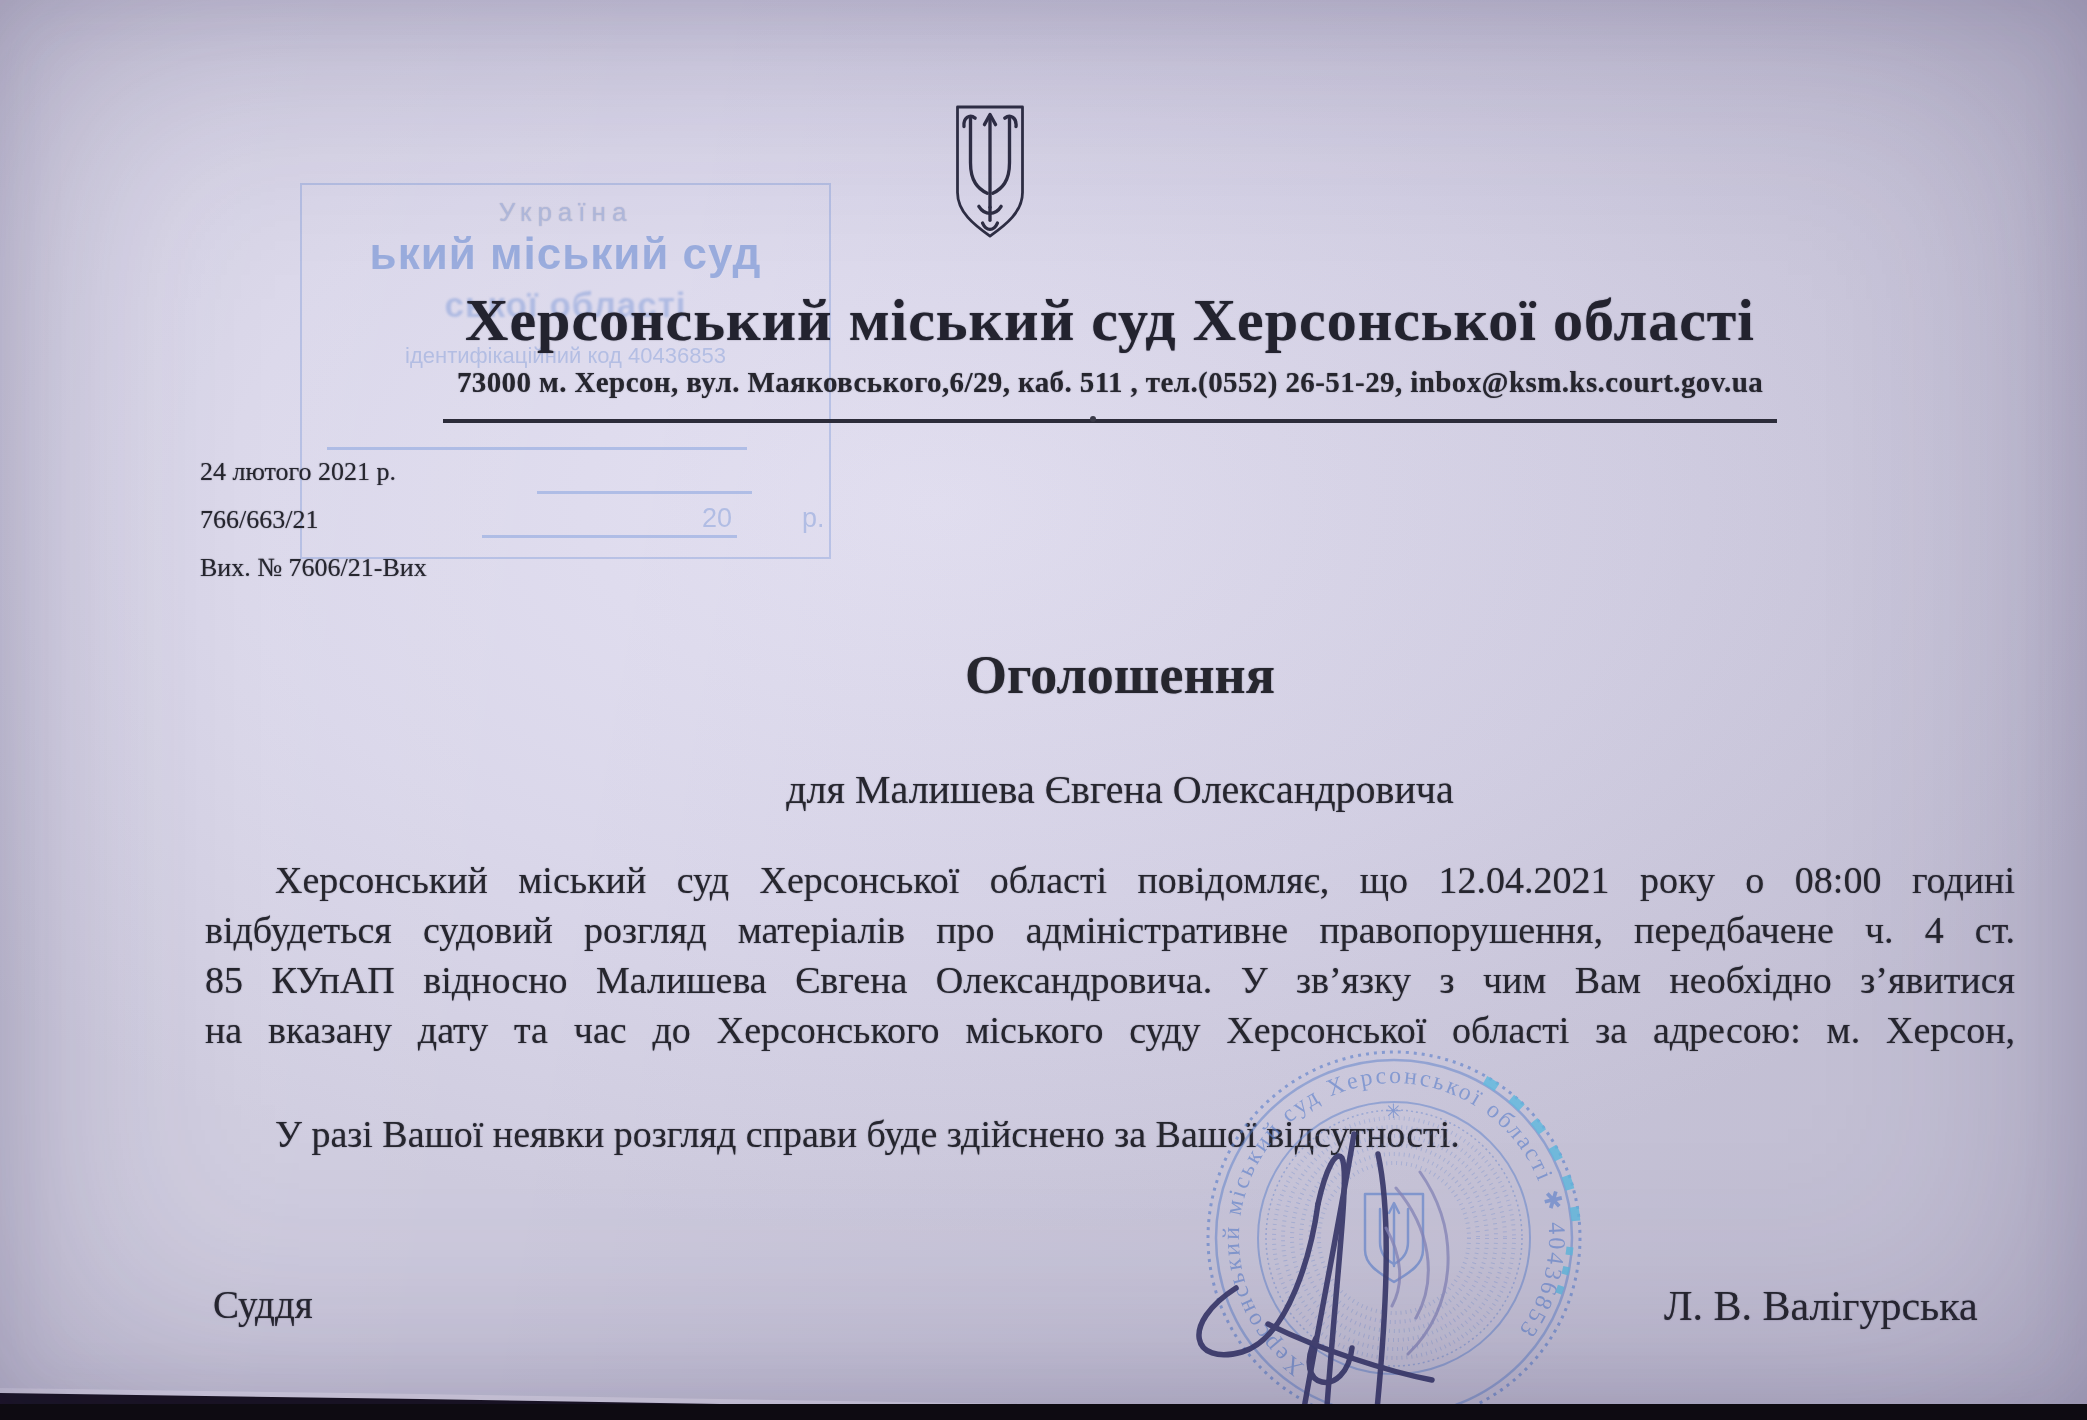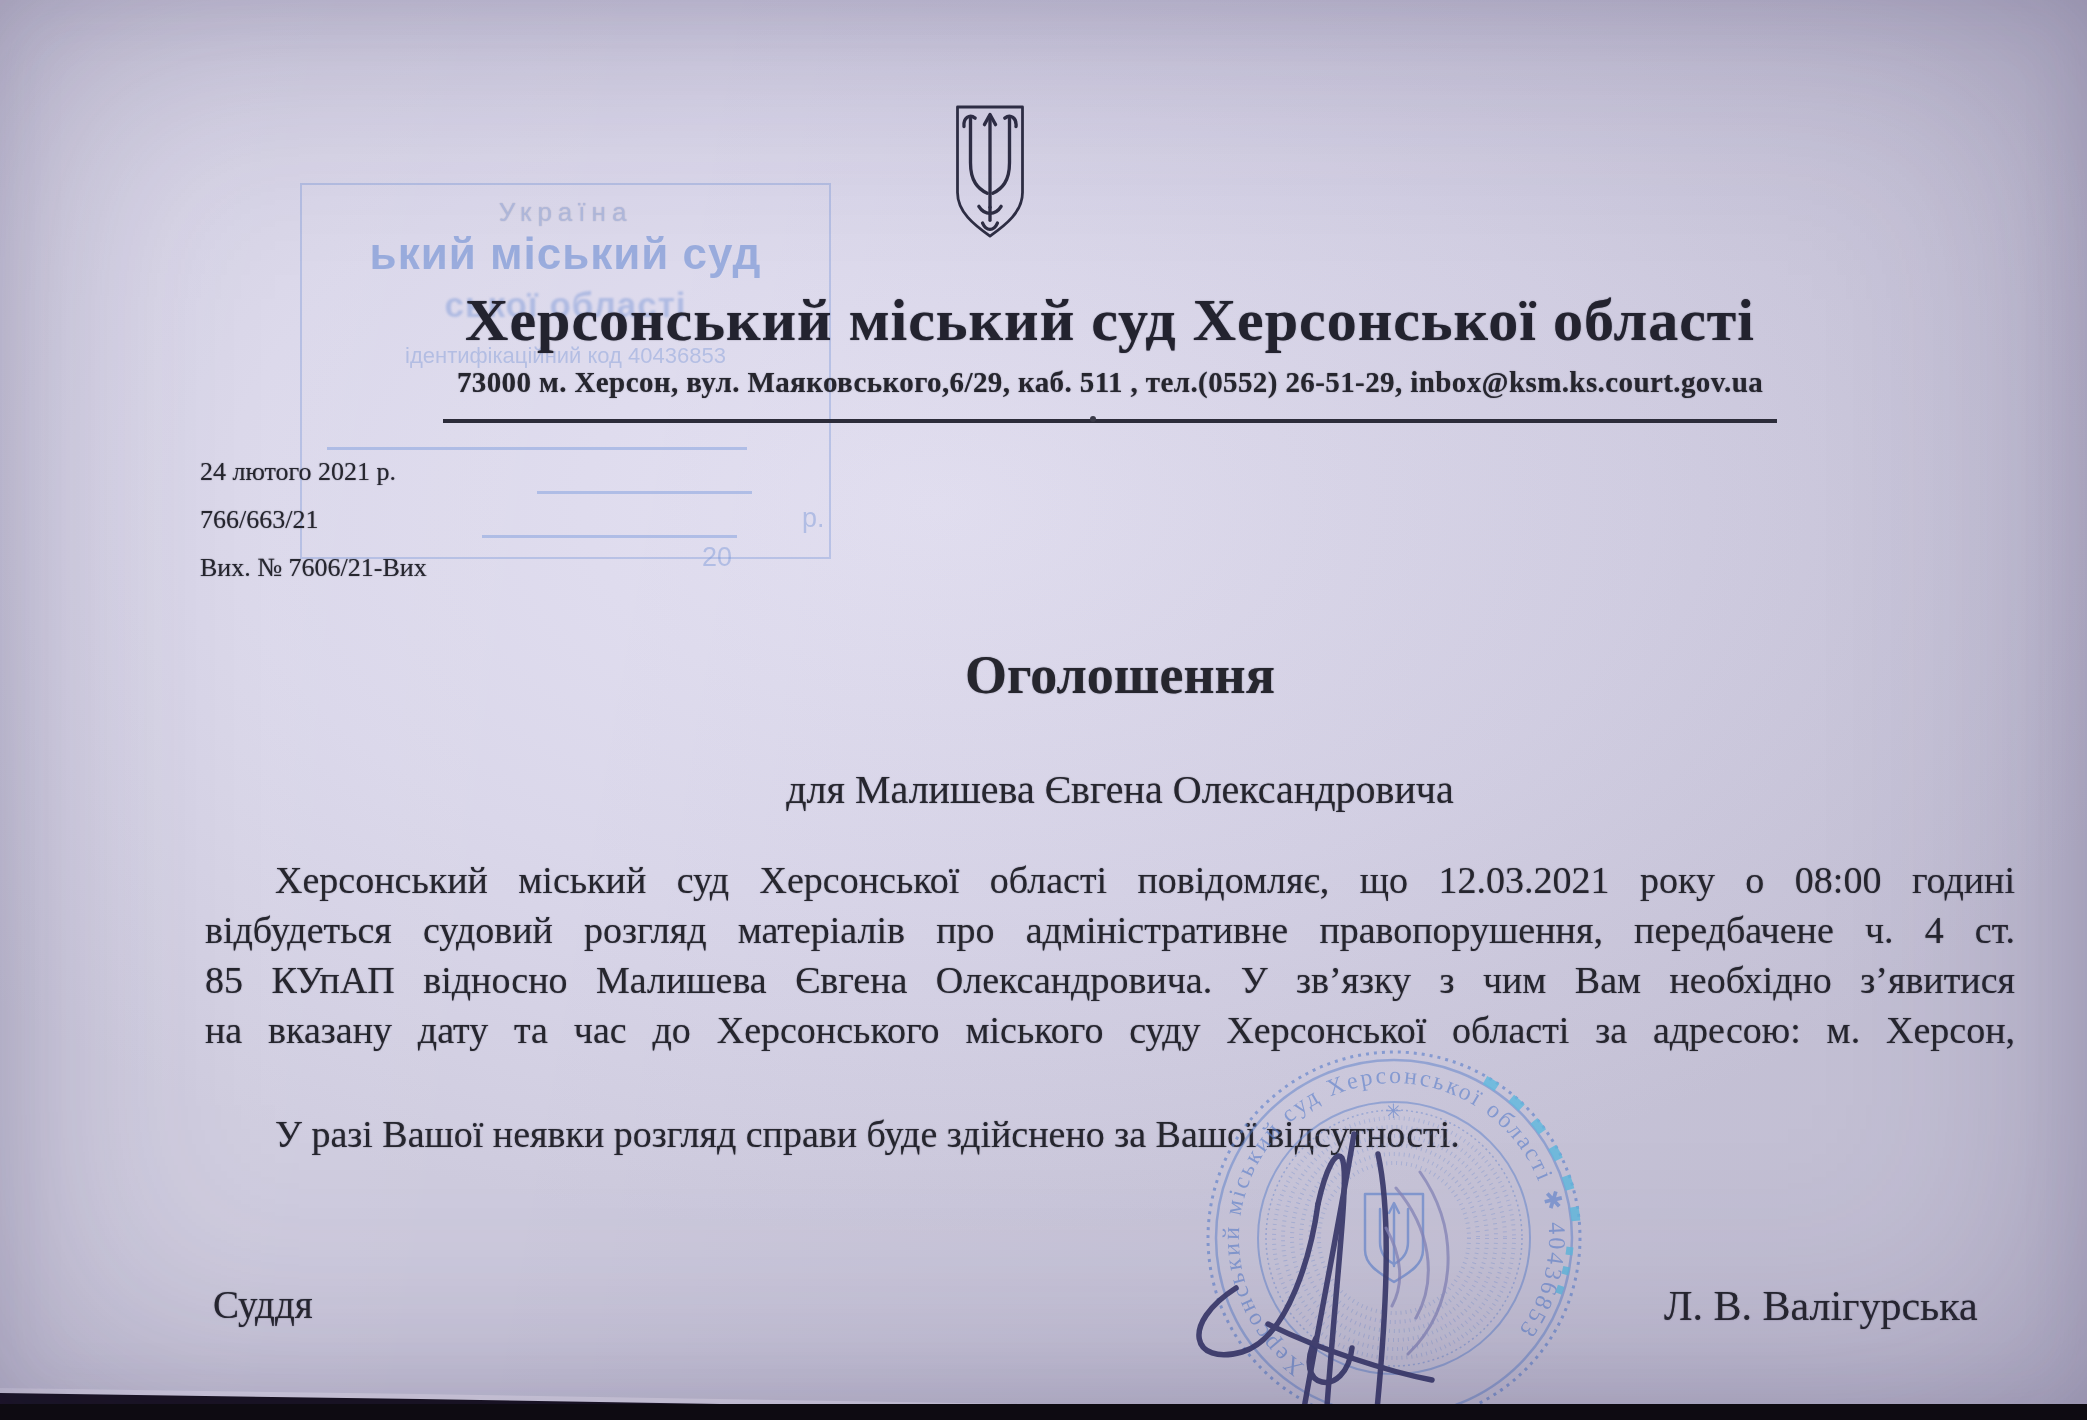--- a/index.html
+++ b/index.html
@@ -35,21 +35,21 @@
     font-size:44px; font-weight:bold; letter-spacing:1px; opacity:.8; filter:blur(.7px);}
   .rs-region{position:absolute; left:0; top:100px; width:100%; text-align:center;
     font-size:35px; font-weight:bold; letter-spacing:1px; opacity:.55; filter:blur(.8px);}
   .rs-code{position:absolute; left:0; top:158px; width:100%; text-align:center;
     font-size:22px; opacity:.5; filter:blur(.7px);}
   .rs-line{position:absolute; border-bottom:3px solid rgba(128,158,222,.5); filter:blur(.5px);}
   .rs-l1{left:25px; top:262px; width:420px;}
   .rs-l2{left:235px; top:306px; width:215px;}
   .rs-l3{left:180px; top:350px; width:255px;}
   .rs-year{position:absolute; top:318px; font-size:27px; opacity:.55; filter:blur(.6px);}
-  .rs-y20{left:400px;margin-top:39px;} .rs-yr{left:500px;}
+  .rs-y20{left:400px;} .rs-yr{left:500px;}
 
   
   .refblock{position:absolute; left:200px; top:448px; font-size:26px; line-height:48px; z-index:12;}
 
   
   .heading{position:absolute; left:205px; top:644px; width:1830px; text-align:center;
     font-size:54px; font-weight:bold; z-index:12;}
   .addressee{position:absolute; left:205px; top:766px; width:1830px; text-align:center;
     font-size:40px; z-index:12;}
   .bline{position:absolute; left:205px; width:1810px; font-size:38px; z-index:12; text-align:justify;}
@@ -116,21 +116,21 @@
 
   <div class="refblock">
     <div class="soft">24 лютого 2021 р.</div>
     <div class="soft">766/663/21</div>
     <div class="soft">Вих. № 7606/21-Вих</div>
   </div>
 
   <div class="heading soft">Оголошення</div>
   <div class="addressee soft">для Малишева Євгена Олександровича</div>
 
-  <div class="bline b0 just soft">Херсонський міський суд Херсонської області  повідомляє, що 12.03.2021 року о 08:00 годині</div>
+  <div class="bline b0 just soft">Херсонський міський суд Херсонської області  повідомляє, що 12.04.2021 року о 08:00 годині</div>
   <div class="bline b1 just soft">відбудеться судовий розгляд матеріалів про адміністративне правопорушення, передбачене ч. 4 ст.</div>
   <div class="bline b2 just soft">85 КУпАП відносно Малишева Євгена Олександровича. У зв’язку з чим Вам необхідно з’явитися</div>
   <div class="bline b3 just soft">на вказану дату та час до Херсонського міського суду Херсонської області за адресою: м. Херсон,</div>
   <div class="bline b5 soft">У разі Вашої неявки розгляд справи буде здійснено за Вашої відсутності.</div>
 
   <div class="role soft">Суддя</div>
   <div class="judge soft">Л. В. Валігурська</div>
 
   <div class="round-stamp">
     <svg width="392" height="392" viewBox="0 0 392 392" fill="none">

